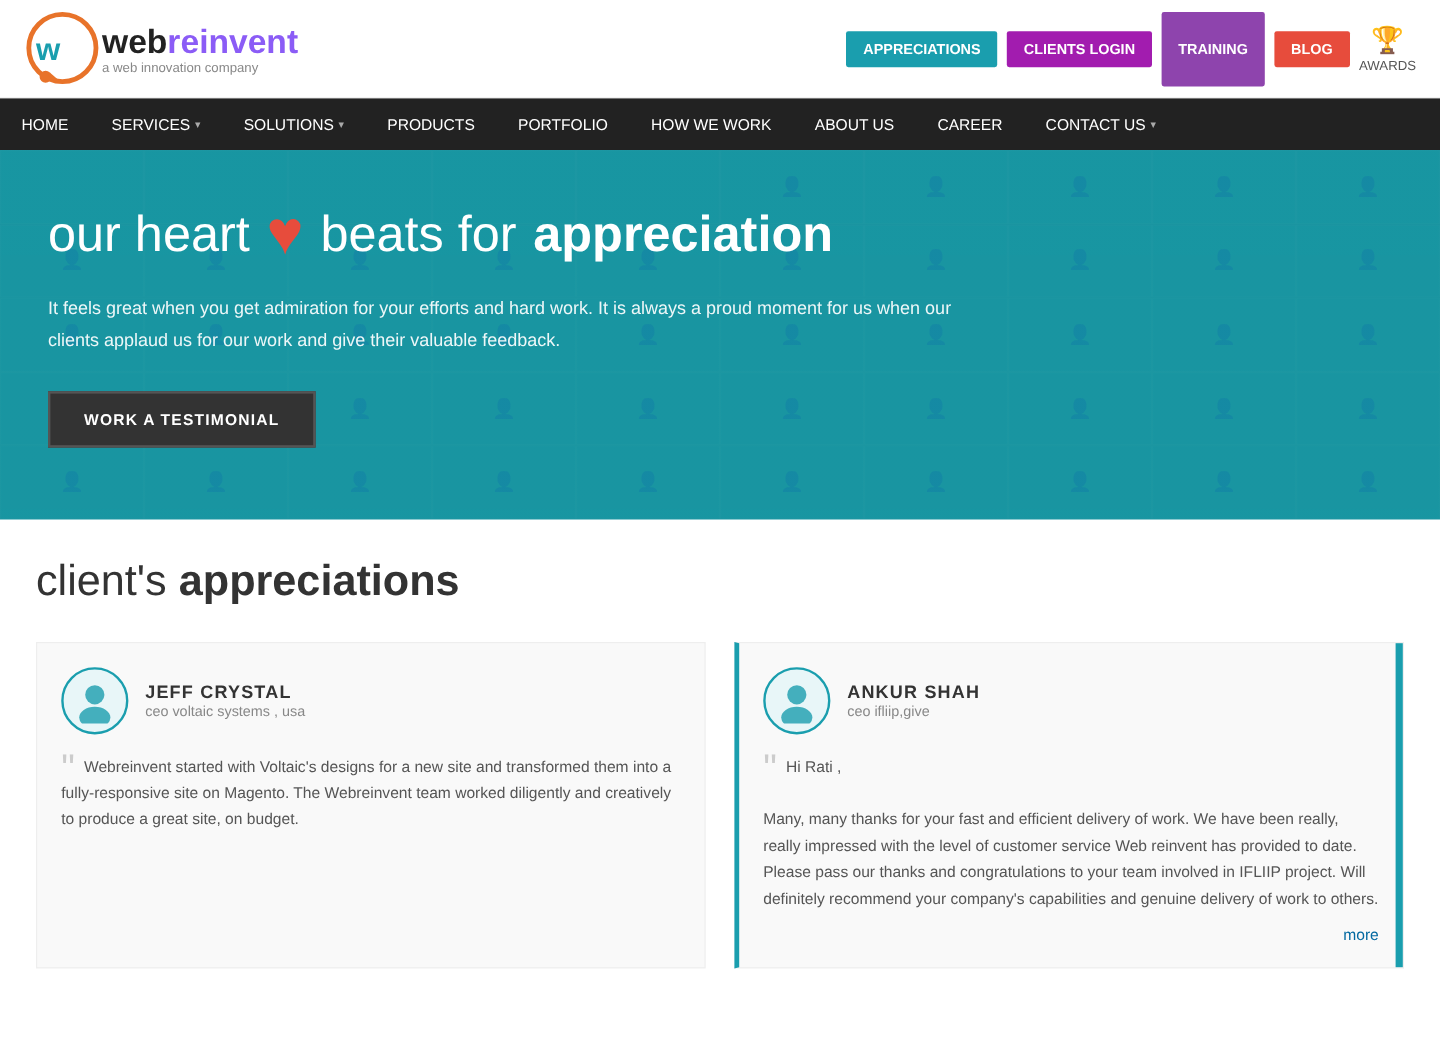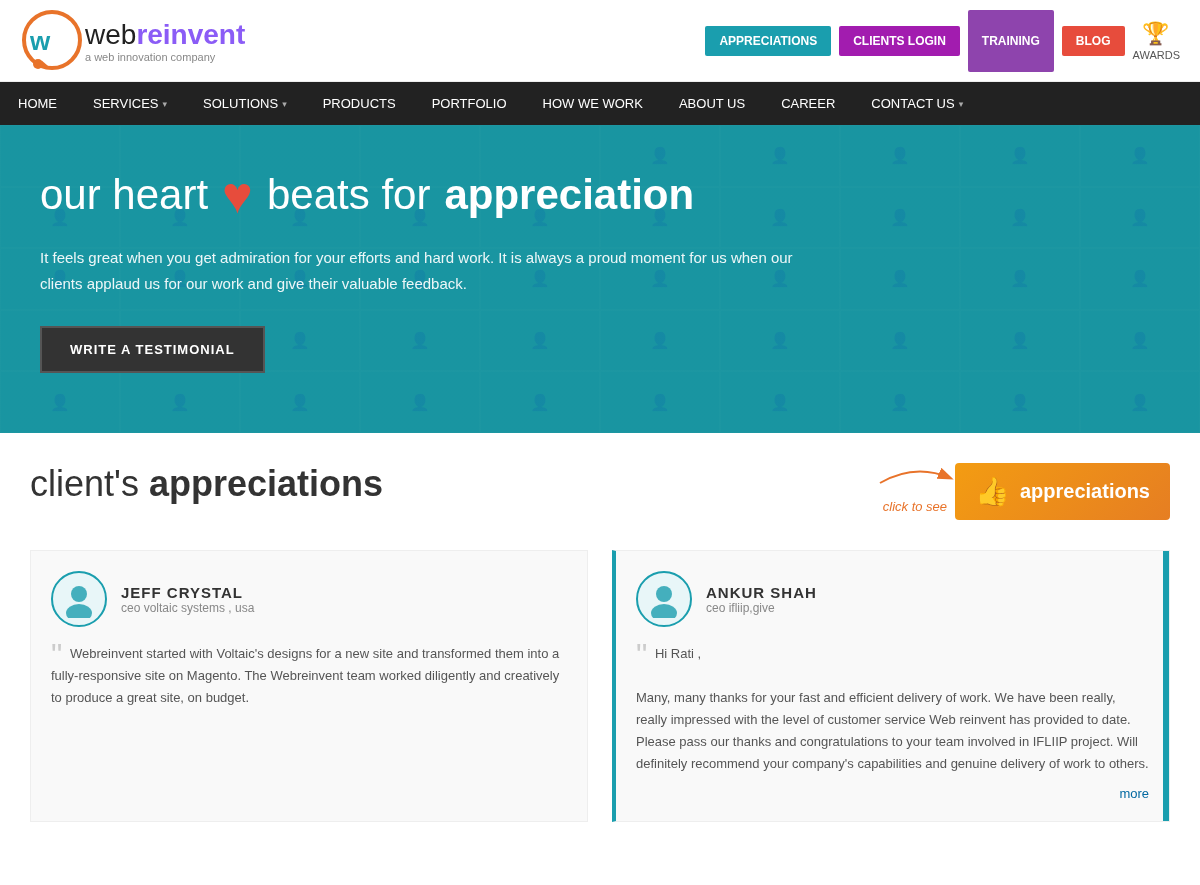--- a/index.html
+++ b/index.html
@@ -76,21 +76,21 @@
         <circle cx="32" cy="32" r="28" fill="none" stroke="#e8732a" stroke-width="4"></circle>
 
         <text x="10" y="42" font-size="26" font-weight="bold" fill="#1a9eae" font-family="Arial">w</text>
 
         <circle cx="18" cy="56" r="5" fill="#e8732a"></circle>
         <line x1="21" y1="54" x2="28" y2="60" stroke="#e8732a" stroke-width="3"></line>
       </svg>
     </div>
     <div class="logo-text">
       <div class="logo-brand">
-        <span style="color:#222; font-weight:400;">web</span><span class="reinvent" style="color:#8b5cf6; font-weight:bold;">reinvent</span>
+        <span style="color:#222; font-weight:700;">web</span><span class="reinvent" style="color:#8b5cf6; font-weight:bold;">reinvent</span>
       </div>
       <div class="logo-sub">a web innovation company</div>
     </div>
   </div>
   <div class="header-right">
     <button class="btn-appreciations">APPRECIATIONS</button>
     <button class="btn-clients">CLIENTS LOGIN</button>
     <button class="btn-training">TRAINING</button>
     <button class="btn-blog">BLOG</button>
     <div class="awards-area">
@@ -167,45 +167,27 @@
     <div class="hero-bg-cell">👤</div>
   </div>
 
   <div class="hero-title">
     <span>our heart</span>
     <span class="heart">♥</span>
     <span>beats for</span>
     <span class="bold">appreciation</span>
   </div>
   <div class="hero-subtitle">It feels great when you get admiration for your efforts and hard work. It is always a proud moment for us when our clients applaud us for our work and give their valuable feedback.</div>
-  <button class="btn-testimonial">WRITE A TESTIMONIAL</button>
+  <button class="btn-testimonial">WORK A TESTIMONIAL</button>
 </div>
 
 <div class="testimonials-section">
   <div class="testimonials-header">
     <div class="testimonials-title">
       <span>client's</span> <strong>appreciations</strong>
-    </div>
-    <div class="appreciations-cta">
-      <div style="display:flex; flex-direction:column; align-items:flex-end;">
-        <span class="click-to-see">click to see</span>
-
-        <svg width="80" height="30" style="position:absolute; top:-5px; right:215px;">
-          <path d="M5,25 Q40,5 75,20" stroke="#e8732a" stroke-width="2" fill="none" marker-end="url(#arrow)"></path>
-          <defs>
-            <marker id="arrow" markerWidth="8" markerHeight="8" refX="6" refY="3" orient="auto">
-              <path d="M0,0 L0,6 L8,3 z" fill="#e8732a"></path>
-            </marker>
-          </defs>
-        </svg>
-      </div>
-      <div class="appreciations-badge">
-        <span class="thumbs-icon">👍</span>
-        <span>appreciations</span>
-      </div>
     </div>
   </div>
 
   <div class="testimonials-grid">
 
     <div class="testimonial-card">
       <div class="card-header">
         <div class="avatar">
           <svg width="38" height="38" viewBox="0 0 38 38">
             <circle cx="19" cy="14" r="8" fill="#1a9eae" opacity="0.8"></circle>

